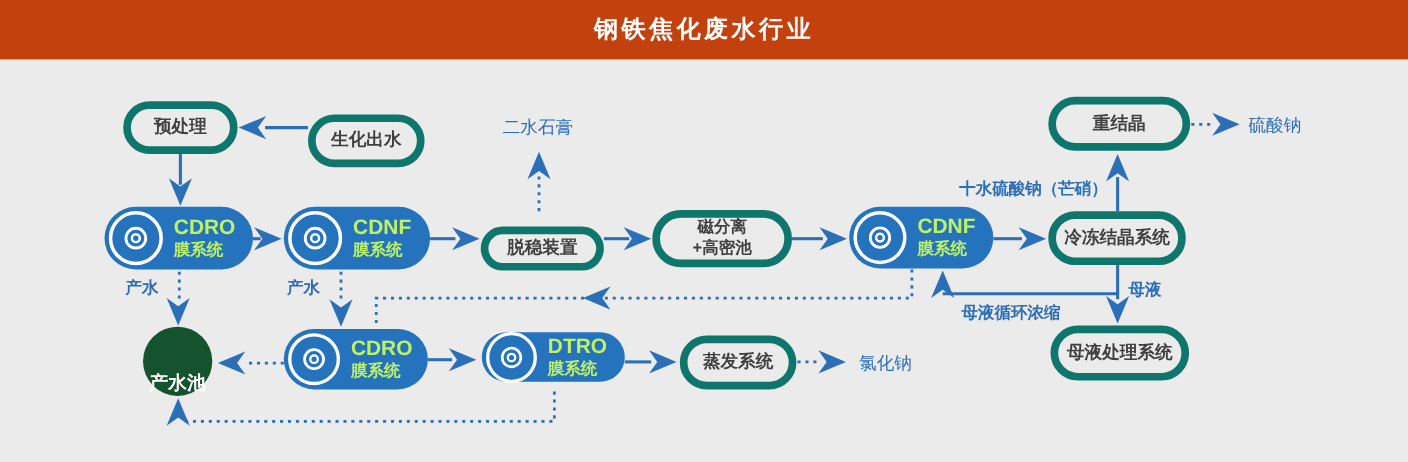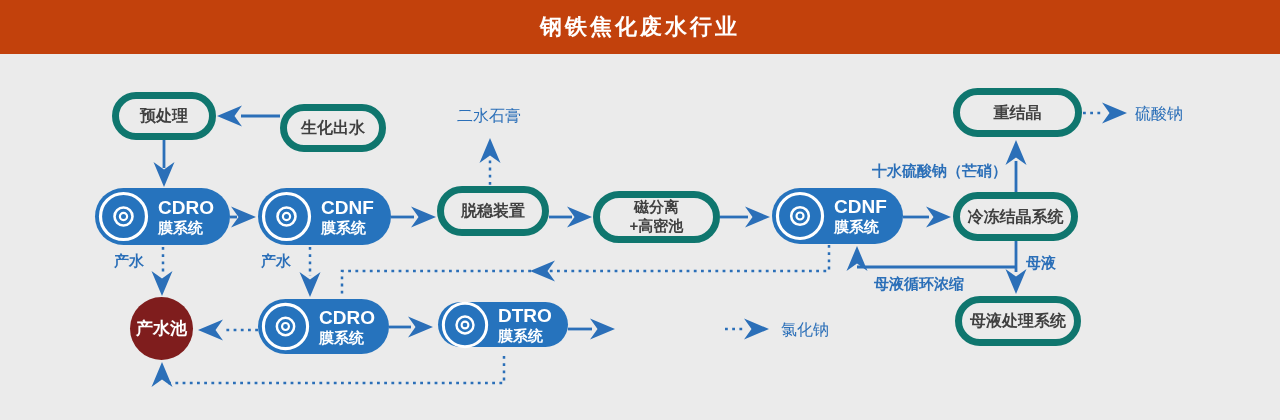--- a/index.html
+++ b/index.html
@@ -6,26 +6,26 @@
   .stage{position:relative;width:1280px;height:420px;background:#ebebeb;overflow:hidden;
          font-family:"Liberation Sans","DejaVu Sans",sans-serif;}
   .banner{position:absolute;left:0;top:0;width:1280px;height:54px;background:#c2410c;
           display:flex;align-items:center;justify-content:center;}
   .banner .title{color:#ffffff;font-size:22px;font-weight:bold;letter-spacing:3px;}
   .layer{position:absolute;left:0;top:0;width:1280px;height:420px;}
   svg.connectors{position:absolute;left:0;top:0;pointer-events:none;}
   .node{position:absolute;box-sizing:border-box;display:flex;align-items:center;justify-content:center;}
   .outline{border:7px solid #0f766e;border-radius:28px;color:#404040;font-weight:bold;
            font-size:16px;text-align:center;line-height:1.25;background:transparent;}
-  .solid{background:#2673bd;border-radius:29px;color:#ffffff;justify-content:flex-start;
+  .solid{background:#2673bd;border-radius:29px;color:#bef264;justify-content:flex-start;
          padding-left:3px;gap:9px;}
   .solid .nm{display:flex;flex-direction:column;line-height:1.15;font-weight:bold;text-align:left;}
   .solid .nm .en{font-size:19px;}
   .solid .nm .cn{font-size:15px;}
-  .circle-node{background:#7f1d1d;border-radius:50%;color:#ffffff;font-weight:bold;font-size:17px;}
+  .circle-node{background:#14532d;border-radius:50%;color:#ffffff;font-weight:bold;font-size:17px;align-items:flex-end;}
   .flow-text{position:absolute;color:#2b6fb8;font-weight:normal;font-size:16px;white-space:nowrap;}
   .edge-label{position:absolute;color:#2b6fb8;font-weight:bold;font-size:15px;white-space:nowrap;}
   .disc-icon{display:inline-flex;}
 </style>
 </head>
 <body>
 
 <div class="stage">
 
   <div class="banner">
@@ -111,21 +111,21 @@
           <circle cx="25.5" cy="25.5" r="9" fill="none" stroke="#ffffff" stroke-width="2.6"></circle>
           <circle cx="25.5" cy="25.5" r="3.6" fill="none" stroke="#ffffff" stroke-width="2.2"></circle>
         </svg>
       </span>
       <span class="nm">
           <span class="en">CDNF</span>
           <span class="cn">膜系统</span>
         </span>
     </div>
 
-    <div class="node outline" style="left:437px;top:186px;width:112px;height:50px;border-radius:25px;">
+    <div class="node outline" style="left:437px;top:206px;width:112px;height:40px;border-radius:25px;">
       <span>脱稳装置</span>
     </div>
 
     <div class="node outline" style="left:593px;top:191px;width:127px;height:52px;border-radius:26px;font-size:15px;">
       <span><span>磁分离</span><br><span>+高密池</span></span>
     </div>
 
     <div class="node solid" style="left:772px;top:188px;width:131px;height:56px;">
       <span class="disc-icon">
         <svg width="50" height="50" viewBox="0 0 51 51">
@@ -175,20 +175,23 @@
           <circle cx="25.5" cy="25.5" r="9" fill="none" stroke="#ffffff" stroke-width="2.6"></circle>
           <circle cx="25.5" cy="25.5" r="3.6" fill="none" stroke="#ffffff" stroke-width="2.2"></circle>
         </svg>
       </span>
       <span class="nm">
           <span class="en">DTRO</span>
           <span class="cn">膜系统</span>
         </span>
     </div>
 
+    <div class="node outline" style="left:618px;top:305px;width:106px;height:49px;border-radius:25px;">
+      <span>蒸发系统</span>
+    </div>
     <span class="flow-text" style="left:781px;top:320px;">氯化钠</span>
 
     <div class="node outline" style="left:955px;top:296px;width:126px;height:50px;border-radius:25px;">
       <span>母液处理系统</span>
     </div>
 
     <span class="edge-label" style="left:114px;top:252px;">产水</span>
     <span class="edge-label" style="left:261px;top:252px;">产水</span>
     <span class="edge-label" style="left:872px;top:162px;">十水硫酸钠（芒硝）</span>
     <span class="edge-label" style="left:1026px;top:254px;">母液</span>

